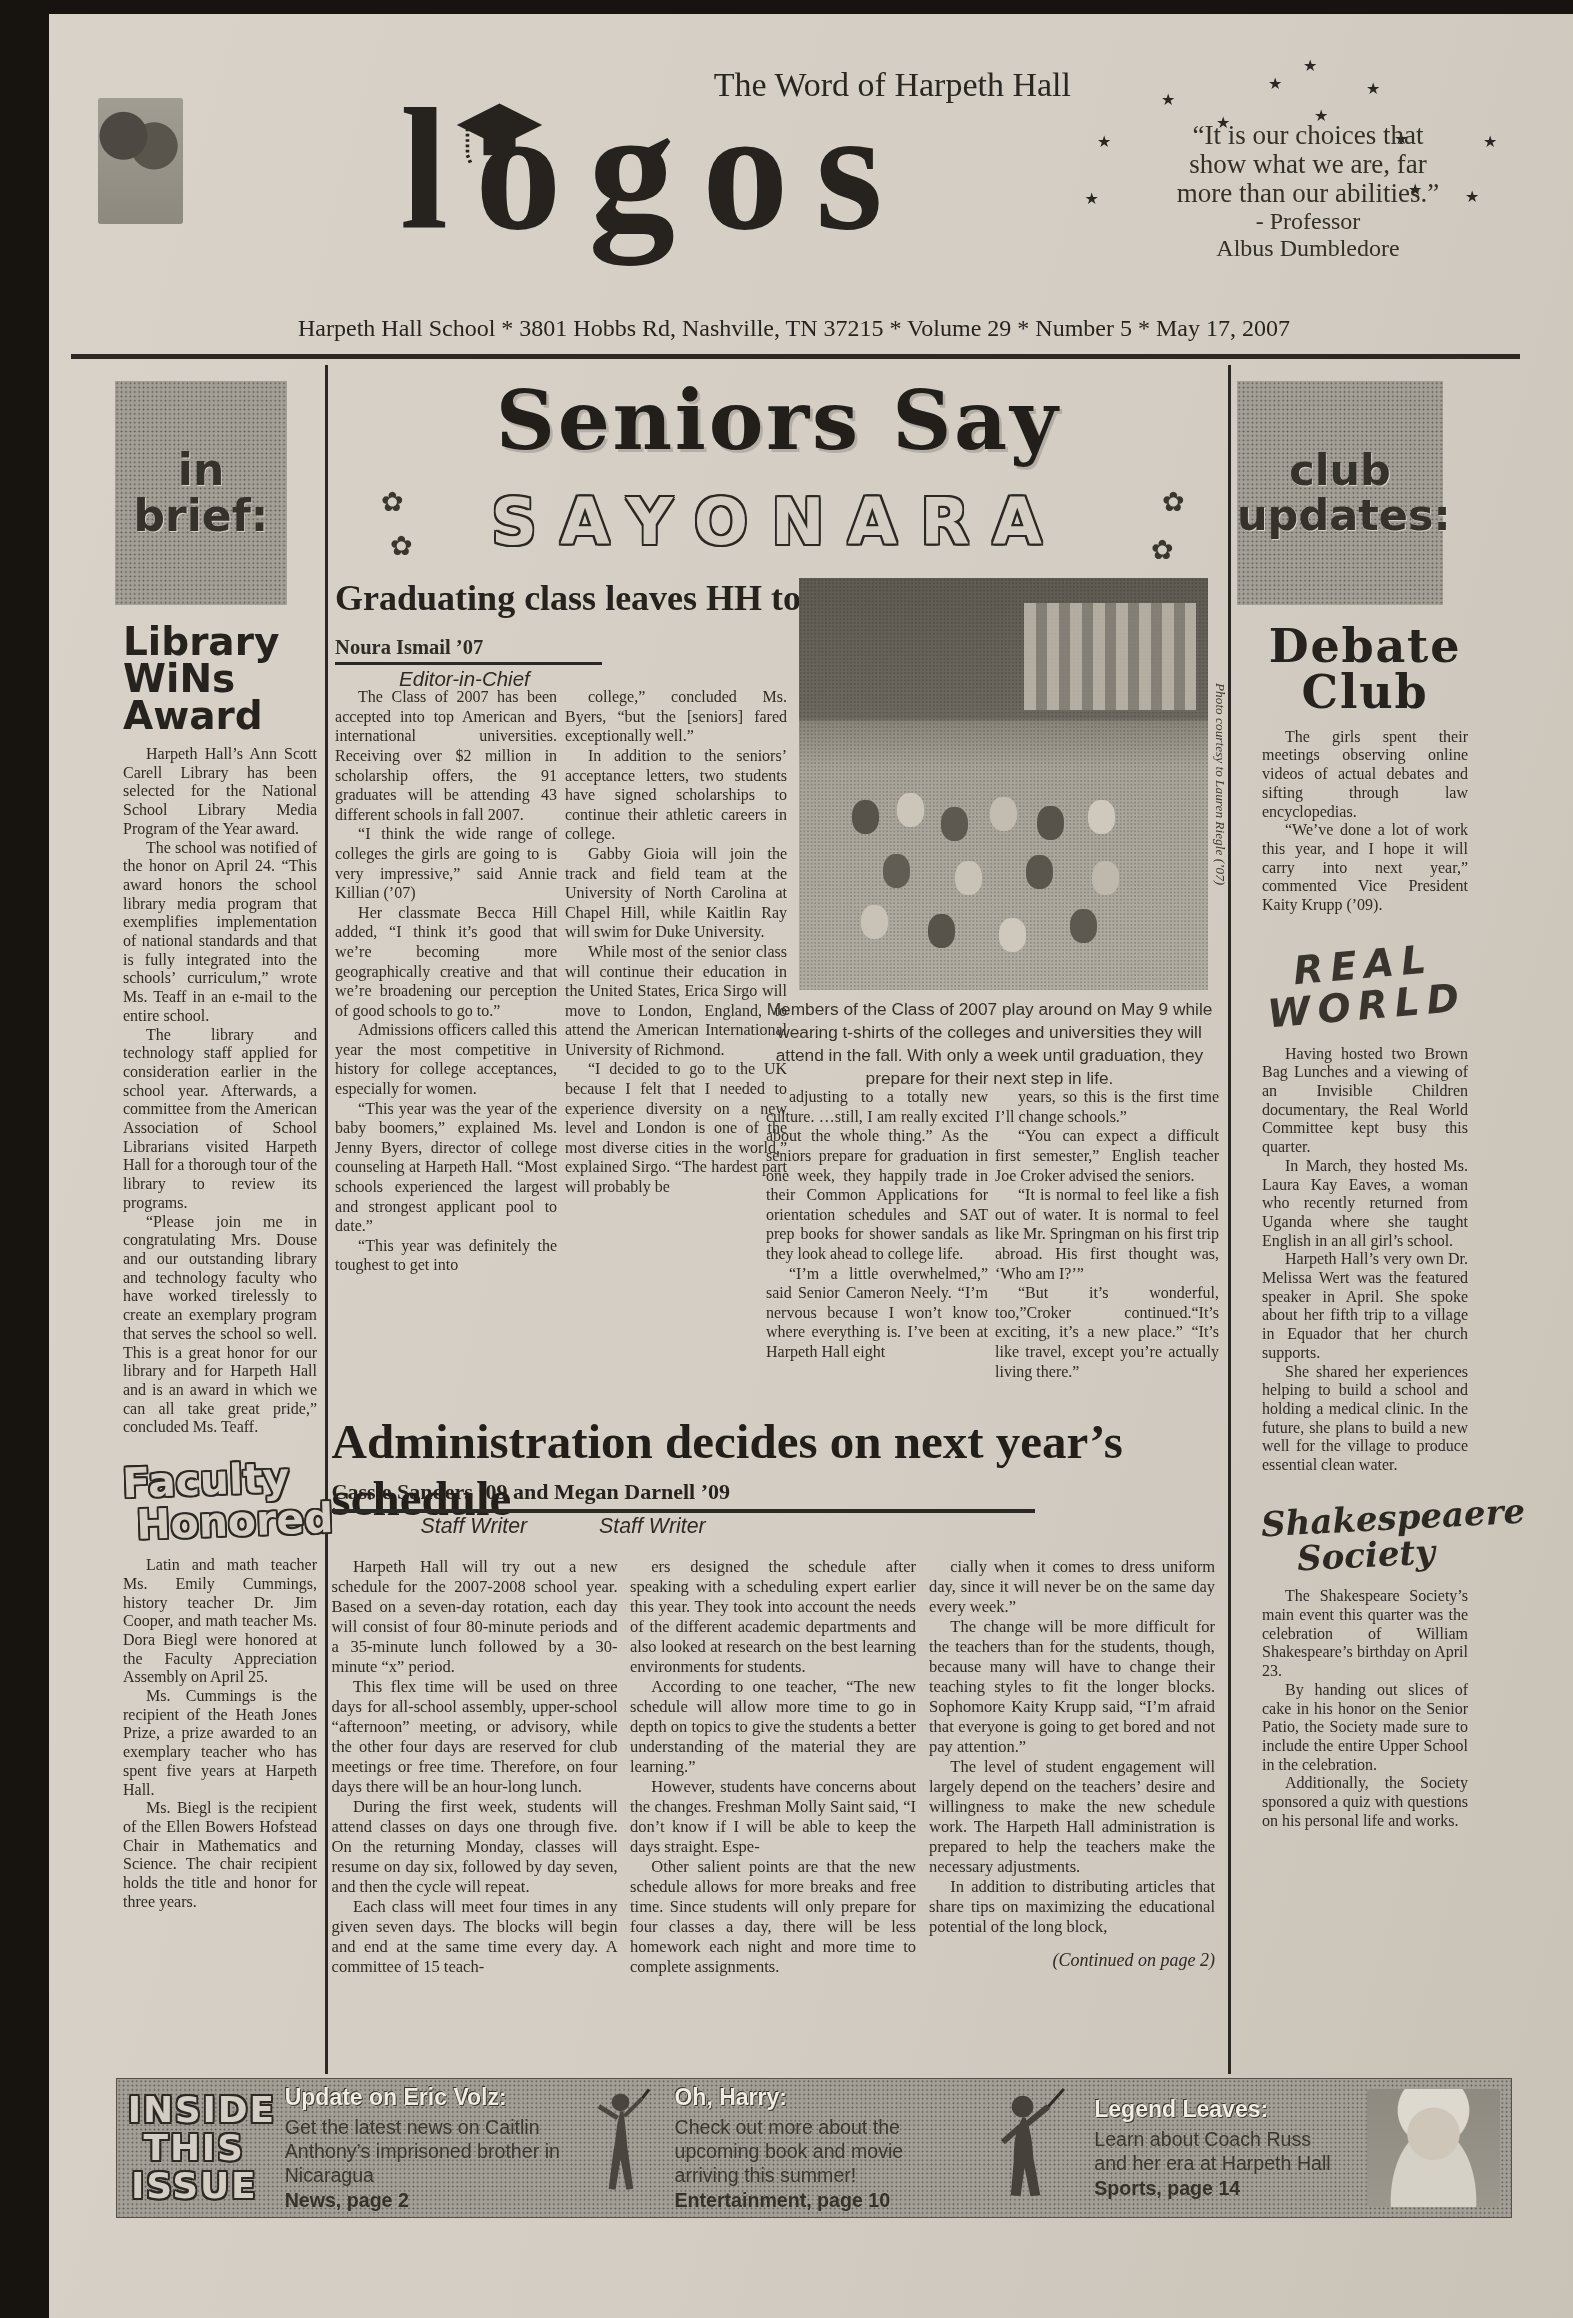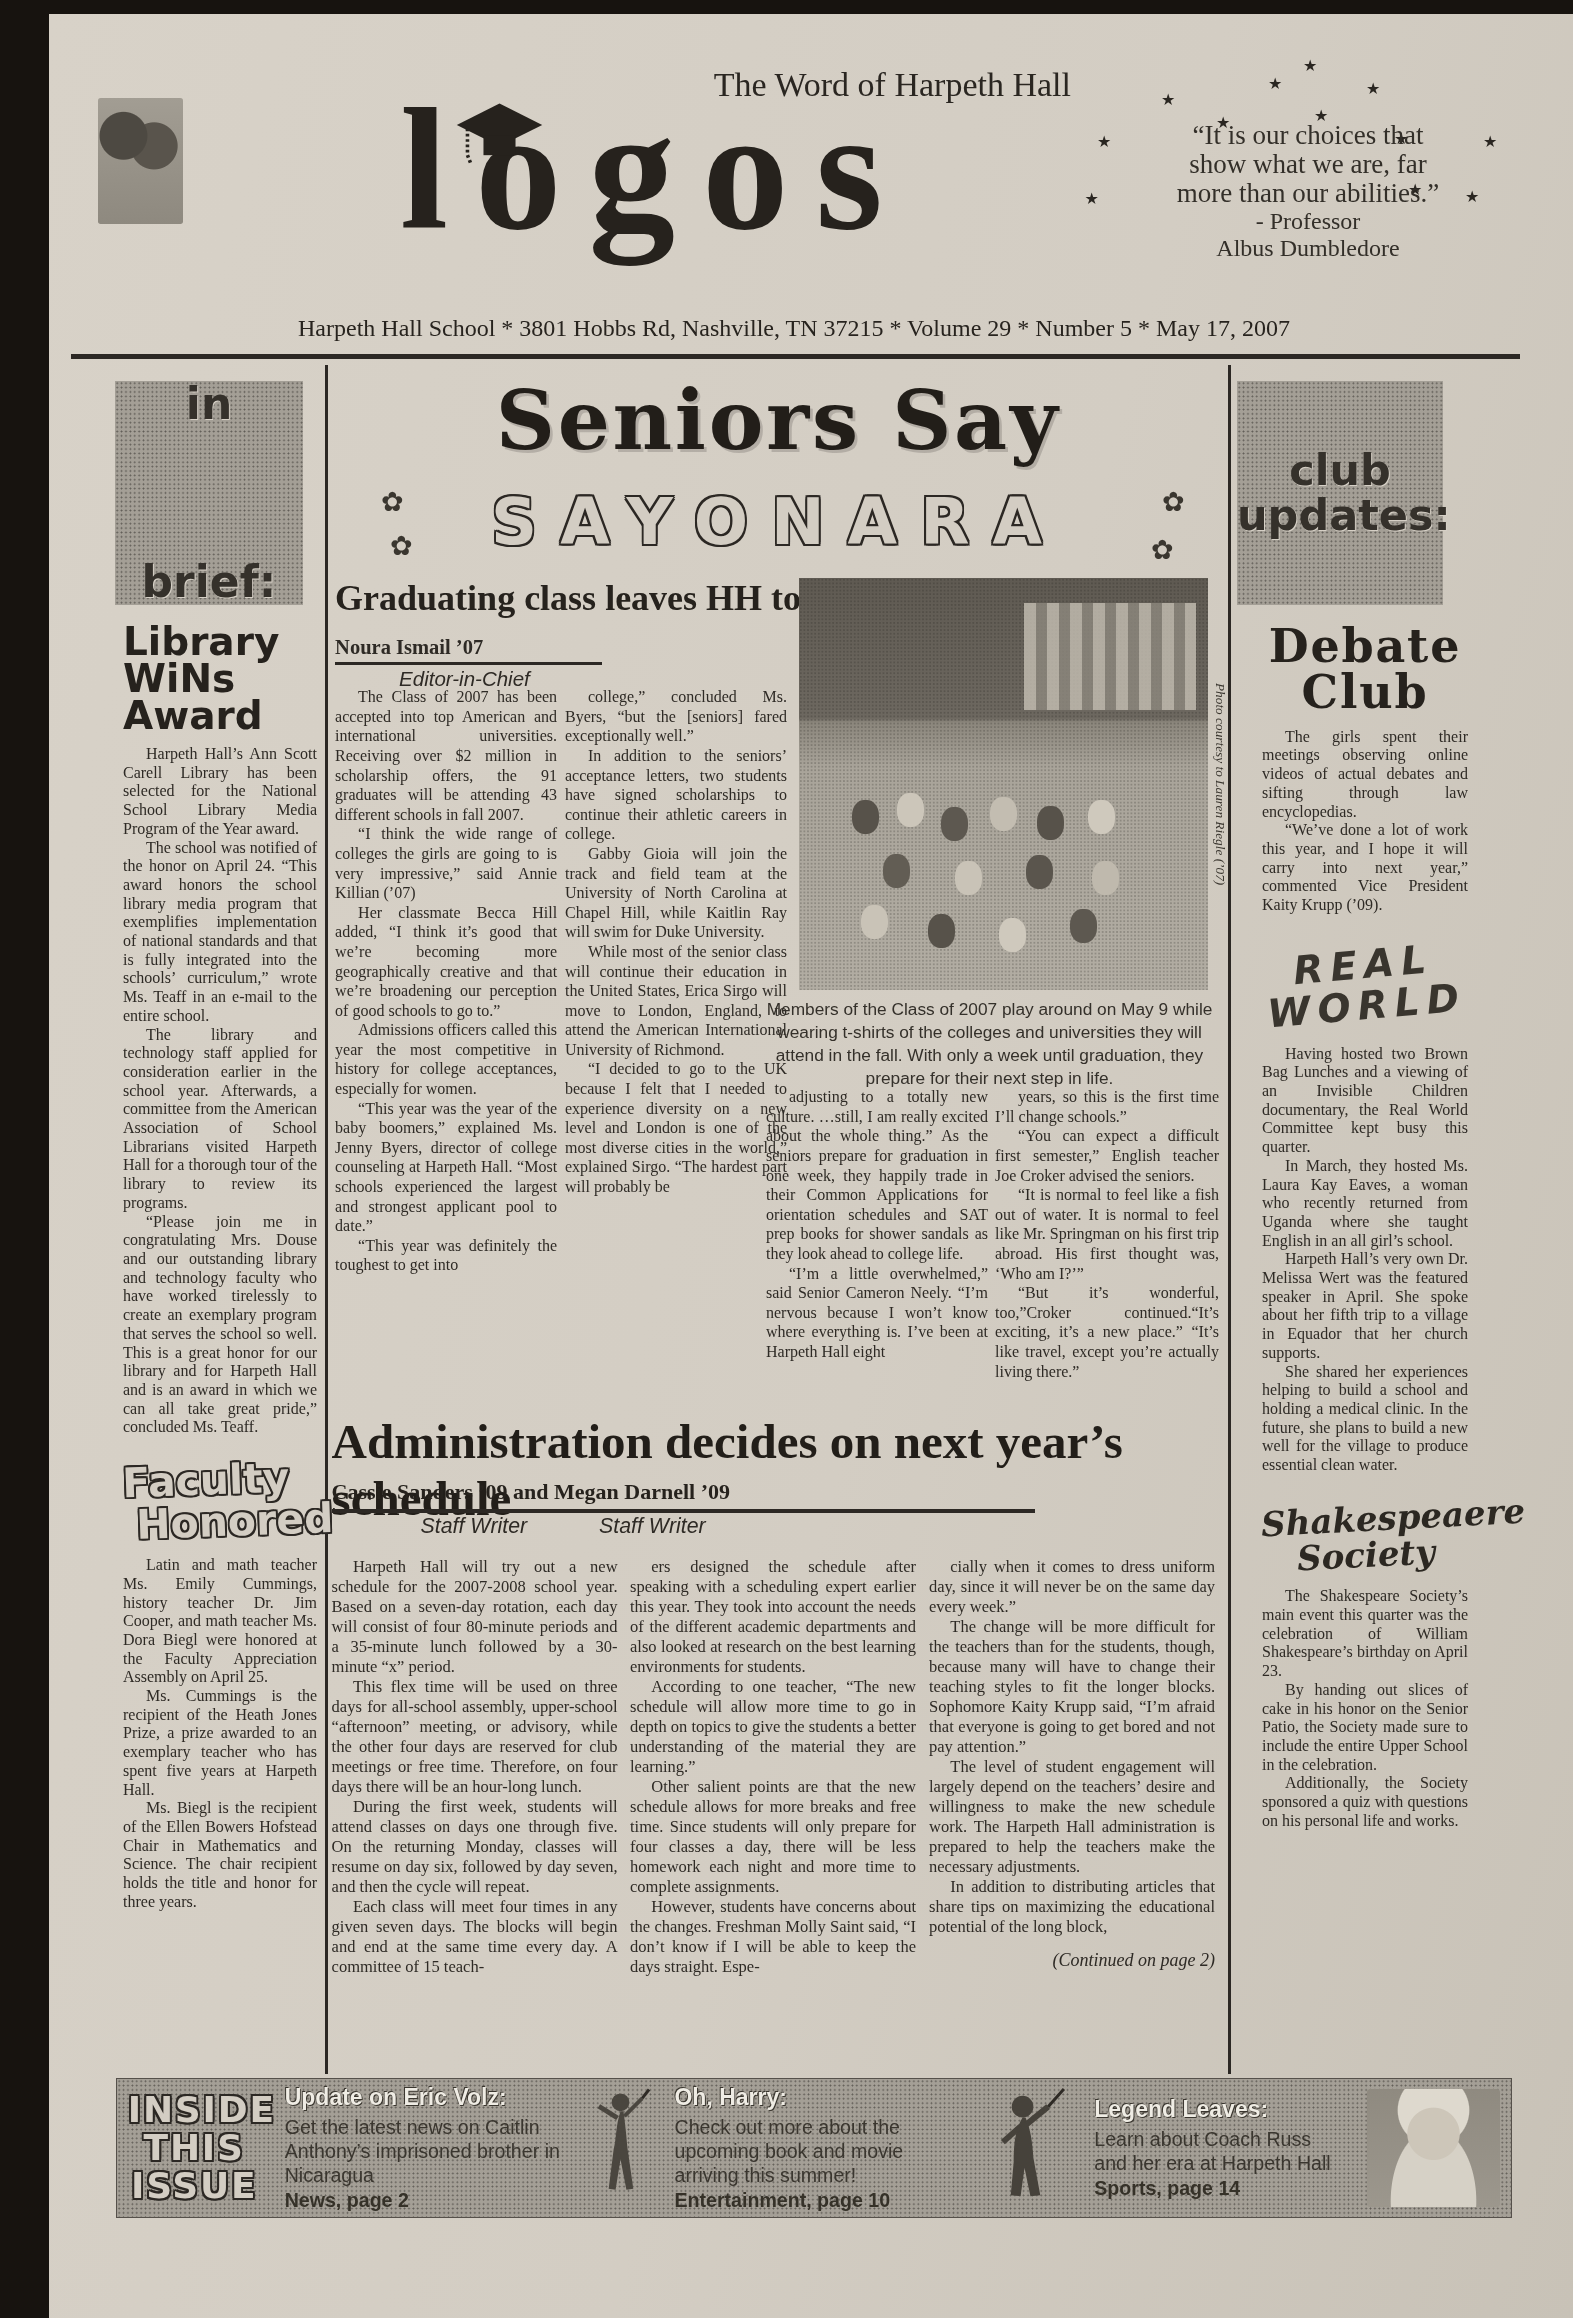--- a/index.html
+++ b/index.html
@@ -47,22 +47,22 @@
   
   .halftone{
     background-color:#a49f96;
     background-image:radial-gradient(circle,rgba(38,35,31,.55) 27%,transparent 30%);
     background-size:4.4px 4.4px;
   }
   .bubble-label{font-family:"DejaVu Sans",sans-serif;font-weight:800;
     color:#35312b;text-shadow:0.9px 0.9px 0 #d6d0c6;text-align:center;line-height:1.05;}
   .col-left{position:absolute;left:22px;top:351px;width:254px;height:1709px;
     border-right:3.6px solid #2c2824;}
-  .col-left .box{margin:16px 0 10px 44px;width:188px;height:224px;
-    display:flex;flex-direction:column;justify-content:space-between;}
+  .col-left .box{margin:16px 0 10px 44px;width:172px;height:224px;
+    display:flex;flex-direction:column;justify-content:center;}
   .col-left .box div{font-size:44px;}
   .col-inner{margin-left:52px;width:194px;}
   .sidebar p,.rightbar p{font-size:16px;line-height:18.7px;text-align:justify;
     text-indent:23px;margin:0;color:#2e2a25;}
   .title-marker{font-family:"DejaVu Sans",sans-serif;font-weight:bold;
     font-size:39px;line-height:.95;color:#26221d;margin:18px 0 10.7px;}
   .outline-text{
     font-family:"DejaVu Sans",sans-serif;font-weight:800;color:#d3cdc3;
     text-shadow:1.8px 0 0 #2c2824,-1.8px 0 0 #2c2824,0 1.8px 0 #2c2824,0 -1.8px 0 #2c2824,
       1.8px 1.8px 0 #2c2824,-1.8px -1.8px 0 #2c2824,1.8px -1.8px 0 #2c2824,-1.8px 1.8px 0 #2c2824;
@@ -289,22 +289,22 @@
     </div>
     <div class="sched sched-c1">
         <p>Harpeth Hall will try out a new schedule for the 2007-2008 school year. Based on a seven-day rotation, each day will consist of four 80-minute periods and a 35-minute lunch followed by a 30-minute “x” period.</p>
         <p>This flex time will be used on three days for all-school assembly, upper-school “afternoon” meeting, or advisory, while the other four days are reserved for club meetings or free time.  Therefore, on four days there will be an hour-long lunch.</p>
         <p>During the first week, students will attend classes on days one through five.  On the returning Monday, classes will resume on day six, followed by day seven, and then the cycle will repeat.</p>
         <p>Each class will meet four times in any given seven days.  The blocks will begin and end at the same time every day.  A committee of 15 teach-</p>
       </div>
     <div class="sched sched-c2">
         <p>ers designed the schedule after speaking with a scheduling expert earlier this year.  They took into account the needs of the different academic departments and also looked at research on the best learning environments for students.</p>
         <p>According to one teacher, “The new schedule will allow more time to go in depth on topics to give the students a better understanding of the material they are learning.”</p>
+        <p>However, students have concerns about the changes.  Freshman Molly Saint said, “I don’t know if I will be able to keep the days straight. Espe-</p>
         <p>Other salient points are that the new schedule allows for more breaks and free time.  Since students will only prepare for four classes a day, there will be less homework each night and more time to complete assignments.</p>
-        <p>However, students have concerns about the changes.  Freshman Molly Saint said, “I don’t know if I will be able to keep the days straight. Espe-</p>
       </div>
     <div class="sched sched-c3">
       <div>
           <p>cially when it comes to dress uniform day, since it will never be on the same day every week.”</p>
           <p>The change will be more difficult for the teachers than for the students, though, because many will have to change their teaching styles to fit the longer blocks.  Sophomore Kaity Krupp said, “I’m afraid that everyone is going to get bored and not pay attention.”</p>
           <p>The level of student engagement will largely depend on the teachers’ desire and willingness to make the new schedule work.  The Harpeth Hall administration is prepared to help the teachers make the necessary adjustments.</p>
           <p>In addition to distributing articles that share tips on maximizing the educational potential of the long block,</p>
         </div>
       <div class="continued">(Continued on page 2)</div>
     </div>

